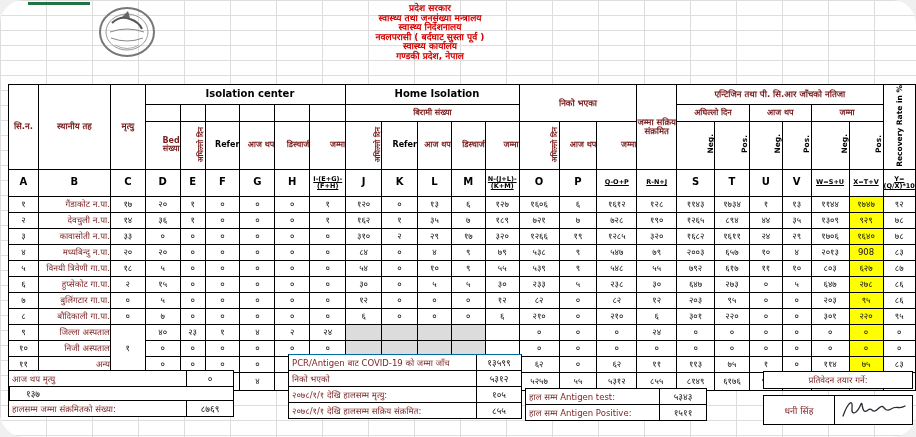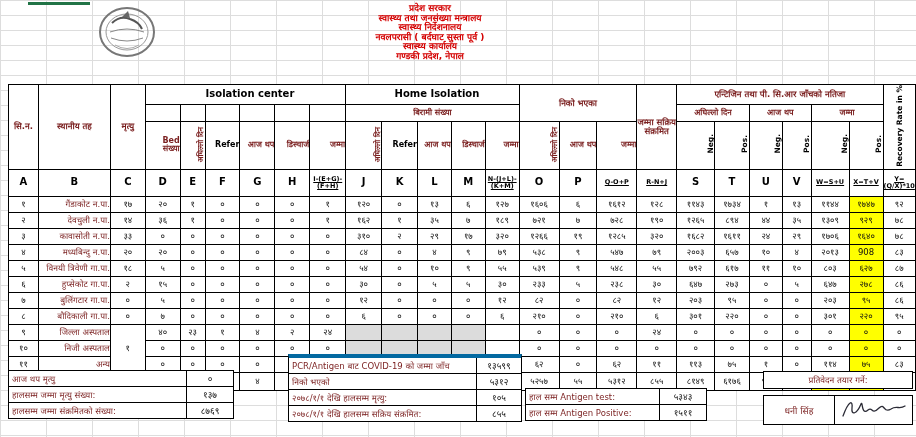--- a/index.html
+++ b/index.html
@@ -1,19 +1,19 @@
 <!DOCTYPE html>
 <html><head>
 <meta charset="utf-8">
 <style>
   html,body{margin:0;padding:0;background:#f0f0f0;}
   #sheet{position:relative;width:916px;height:437px;background:#fff;overflow:hidden;
     font-family:"DejaVu Sans",sans-serif;font-size:9px;color:#111;
     background-image:linear-gradient(#ddd 1px,transparent 1px),linear-gradient(90deg,#ddd 1px,transparent 1px);
-    background-size:46px 15px;}
+    background-size:46px 15px;border-radius:24px;}
   .abs{position:absolute;}
   #activecell{left:28px;top:2px;width:62px;height:3px;background:#217346;}
   #letterhead{left:230px;top:4px;width:400px;text-align:center;color:#d40000;font-weight:bold;
     font-size:9px;line-height:9.6px;}
   #banner{left:8px;top:62px;width:836px;height:22px;background:#ffff00;color:#d40000;font-weight:bold;
     font-size:11px;line-height:22px;text-align:center;white-space:nowrap;overflow:hidden;}
   
   #tblwrap{left:8px;top:84px;}
   table{border-collapse:collapse;table-layout:fixed;background:#fff;}
   th,td{border:1px solid #000;padding:0;text-align:center;vertical-align:middle;
@@ -511,31 +511,30 @@
         </tbody>
     </table>
   </div>
 
   <div id="sumleft" class="abs box" style="left:8px;top:371px;width:226px;">
     <div class="srow" style="border-top:1px solid #000;">
       <div class="lbl">आज थप मृत्यु</div>
       <div class="val">०</div>
     </div>
     <div class="srow">
-      <div class="lbl">हालसम्म जम्मा मृत्यु संख्या:</div>
       <div class="val">१३७</div>
     </div>
     <div class="srow">
       <div class="lbl">हालसम्म जम्मा संक्रमितको संख्या:</div>
       <div class="val">८७६९</div>
     </div>
   </div>
 
   <div id="summid" class="abs box" style="left:288px;top:355px;width:234px;">
-    <div class="srow" style="border-top:4px solid #0369a1;">
+    <div class="srow" style="border-top:1px solid #0369a1;">
       <div class="lbl">PCR/Antigen बाट COVID-19 को जम्मा जाँच</div>
       <div class="val">१३५९९</div>
     </div>
     <div class="srow">
       <div class="lbl">निको भएको</div>
       <div class="val">५३१२</div>
     </div>
     <div class="srow">
       <div class="lbl">२०७८/१/१ देखि हालसम्म मृत्यु:</div>
       <div class="val">१०५</div>

